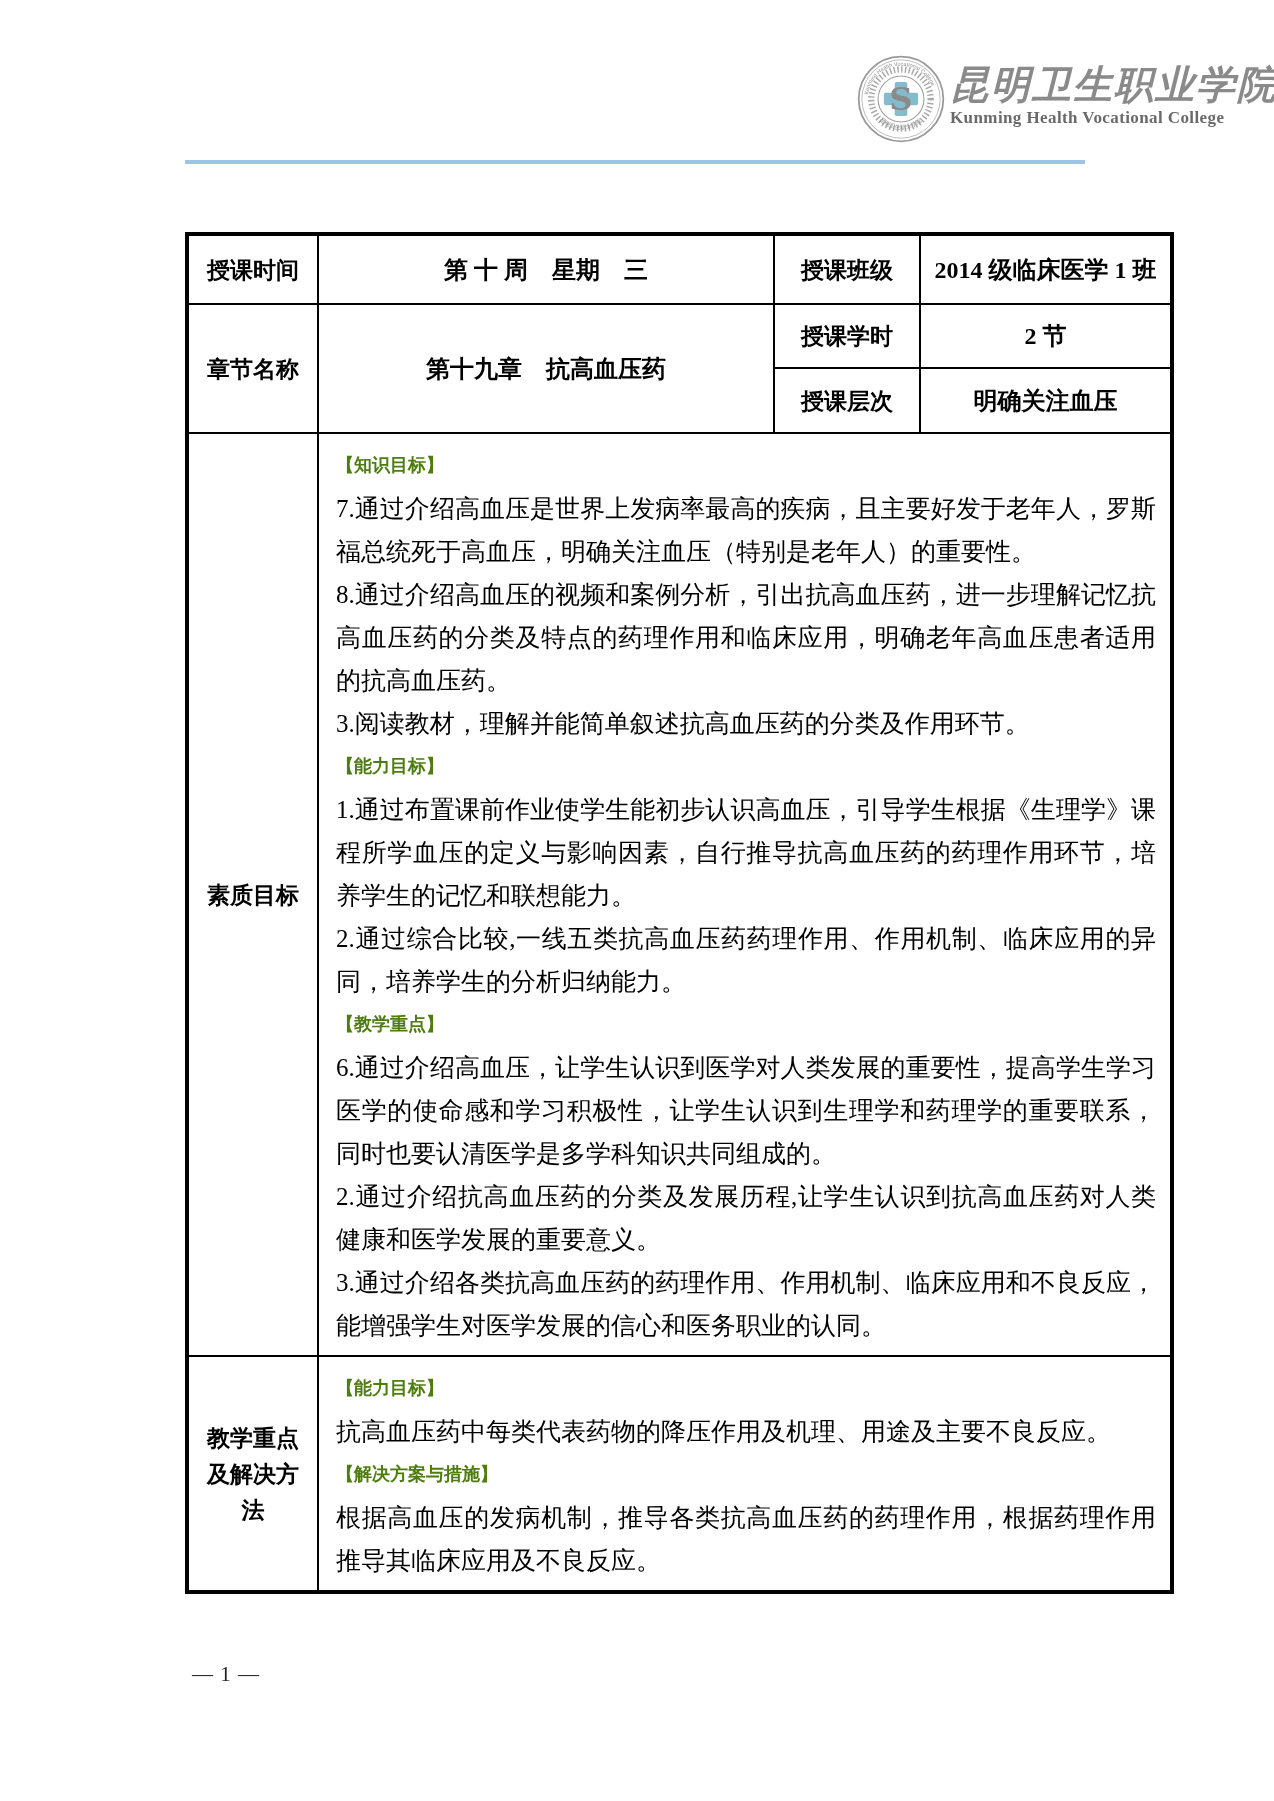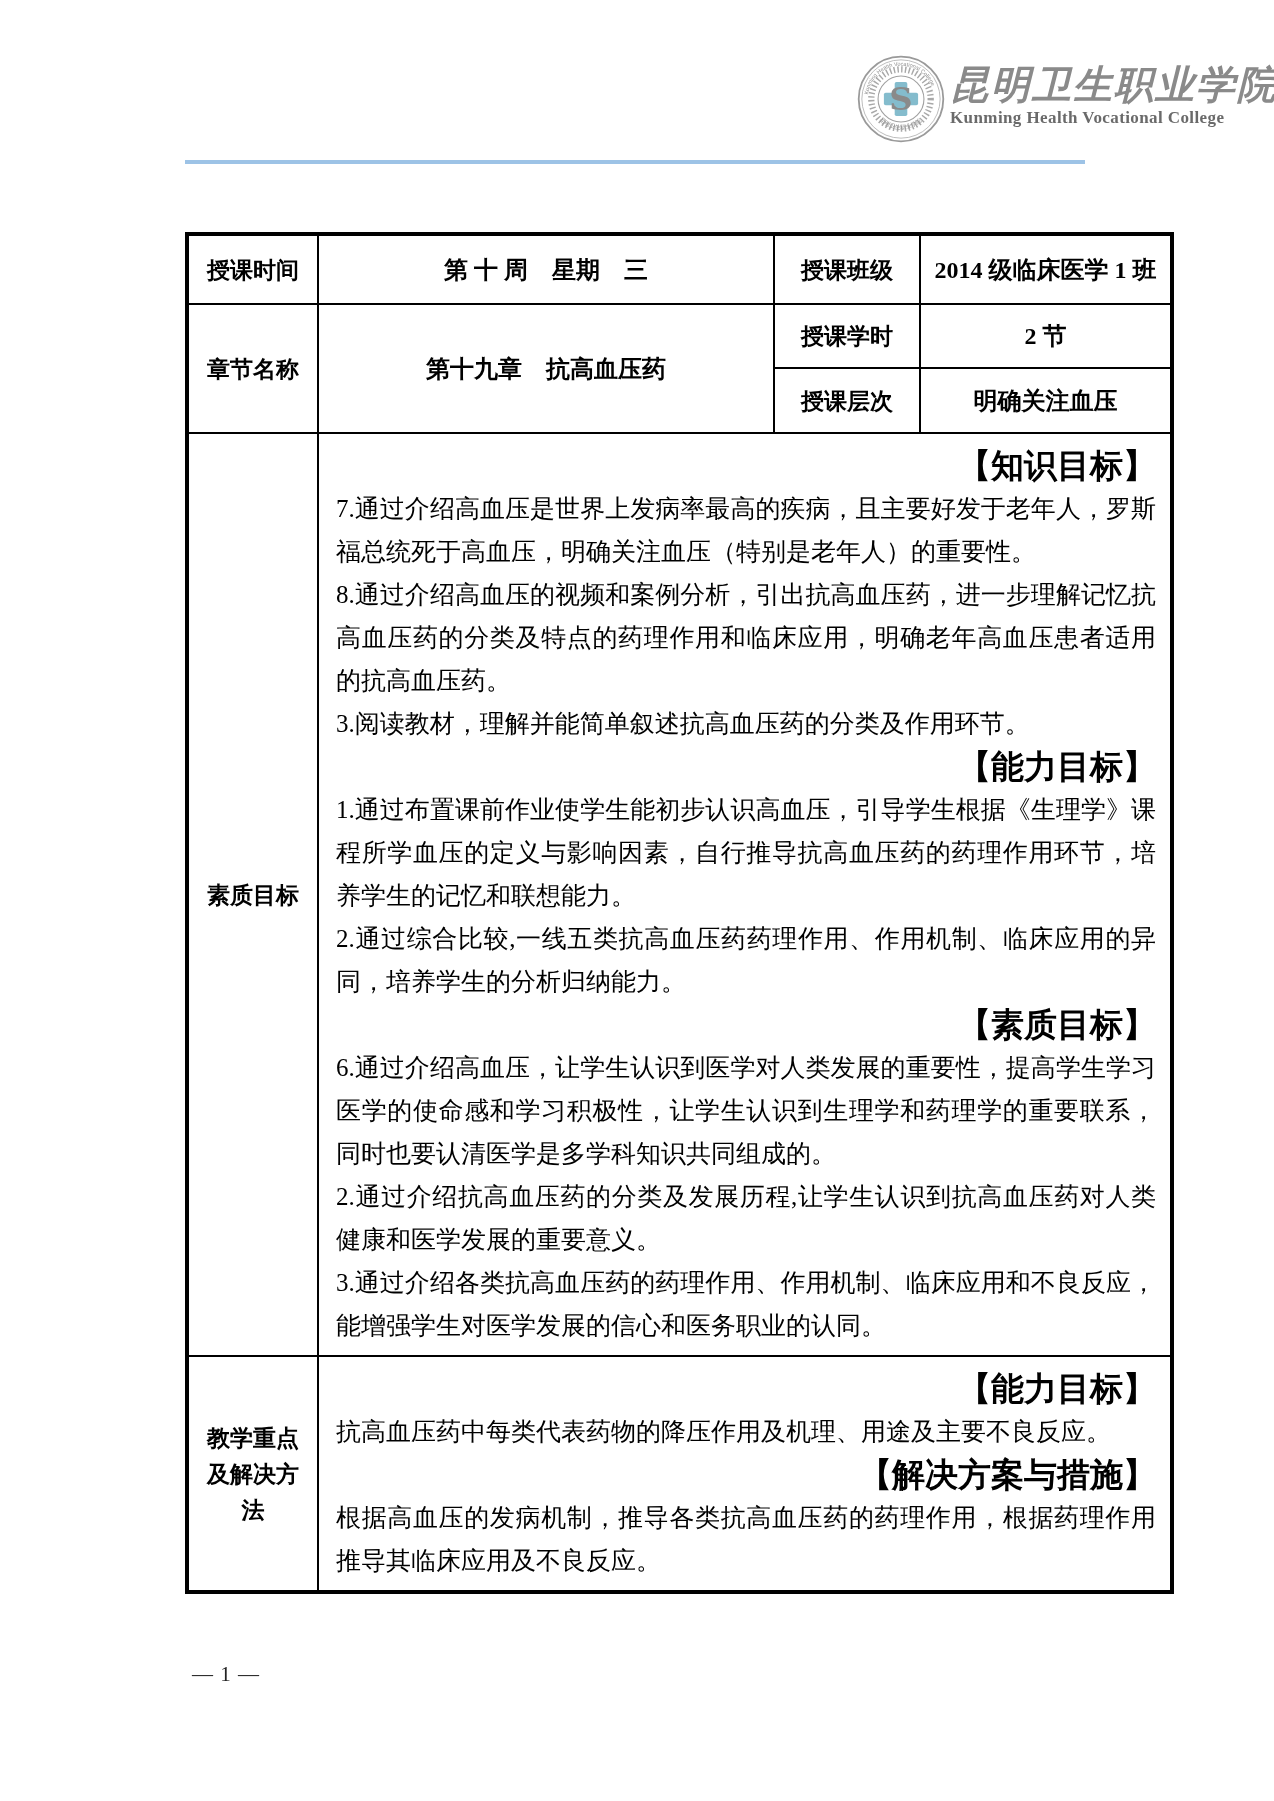--- a/index.html
+++ b/index.html
@@ -56,23 +56,22 @@
     font-weight:bold;font-size:24px;
     text-align:center;
   }
   .content{
     vertical-align:top !important;
     padding:10px 14px 8px 17px !important;
   }
   .content h3{
     margin:0;
     font-family:"Liberation Sans", sans-serif;
-    font-weight:bold;font-size:33px;line-height:43px;
-    color:#000000;
-    text-align:right;
+    font-weight:bold;font-size:18px;line-height:43px;
+    color:#4d7c0f;
   }
   .content p{
     margin:0;
     font-size:25px;line-height:43px;
     text-align:justify;
     text-justify:inter-ideograph;
   }
 
   
   .page-number{
@@ -140,21 +139,21 @@
     <tr>
       <td class="lab thickb">素质目标</td>
       <td class="content thickb" colspan="3">
         <h3>【知识目标】</h3>
         <p>7.通过介绍高血压是世界上发病率最高的疾病，且主要好发于老年人，罗斯福总统死于高血压，明确关注血压（特别是老年人）的重要性。</p>
         <p>8.通过介绍高血压的视频和案例分析，引出抗高血压药，进一步理解记忆抗高血压药的分类及特点的药理作用和临床应用，明确老年高血压患者适用的抗高血压药。</p>
         <p>3.阅读教材，理解并能简单叙述抗高血压药的分类及作用环节。</p>
         <h3>【能力目标】</h3>
         <p>1.通过布置课前作业使学生能初步认识高血压，引导学生根据《生理学》课程所学血压的定义与影响因素，自行推导抗高血压药的药理作用环节，培养学生的记忆和联想能力。</p>
         <p>2.通过综合比较,一线五类抗高血压药药理作用、作用机制、临床应用的异同，培养学生的分析归纳能力。</p>
-        <h3>【素质目标】</h3>
+        <h3>【教学重点】</h3>
         <p>6.通过介绍高血压，让学生认识到医学对人类发展的重要性，提高学生学习医学的使命感和学习积极性，让学生认识到生理学和药理学的重要联系，同时也要认清医学是多学科知识共同组成的。</p>
         <p>2.通过介绍抗高血压药的分类及发展历程,让学生认识到抗高血压药对人类健康和医学发展的重要意义。</p>
         <p>3.通过介绍各类抗高血压药的药理作用、作用机制、临床应用和不良反应，能增强学生对医学发展的信心和医务职业的认同。</p>
       </td>
     </tr>
 
     <tr>
       <td class="lab">教学重点及解决方法</td>
       <td class="content" colspan="3">
         <h3>【能力目标】</h3>

